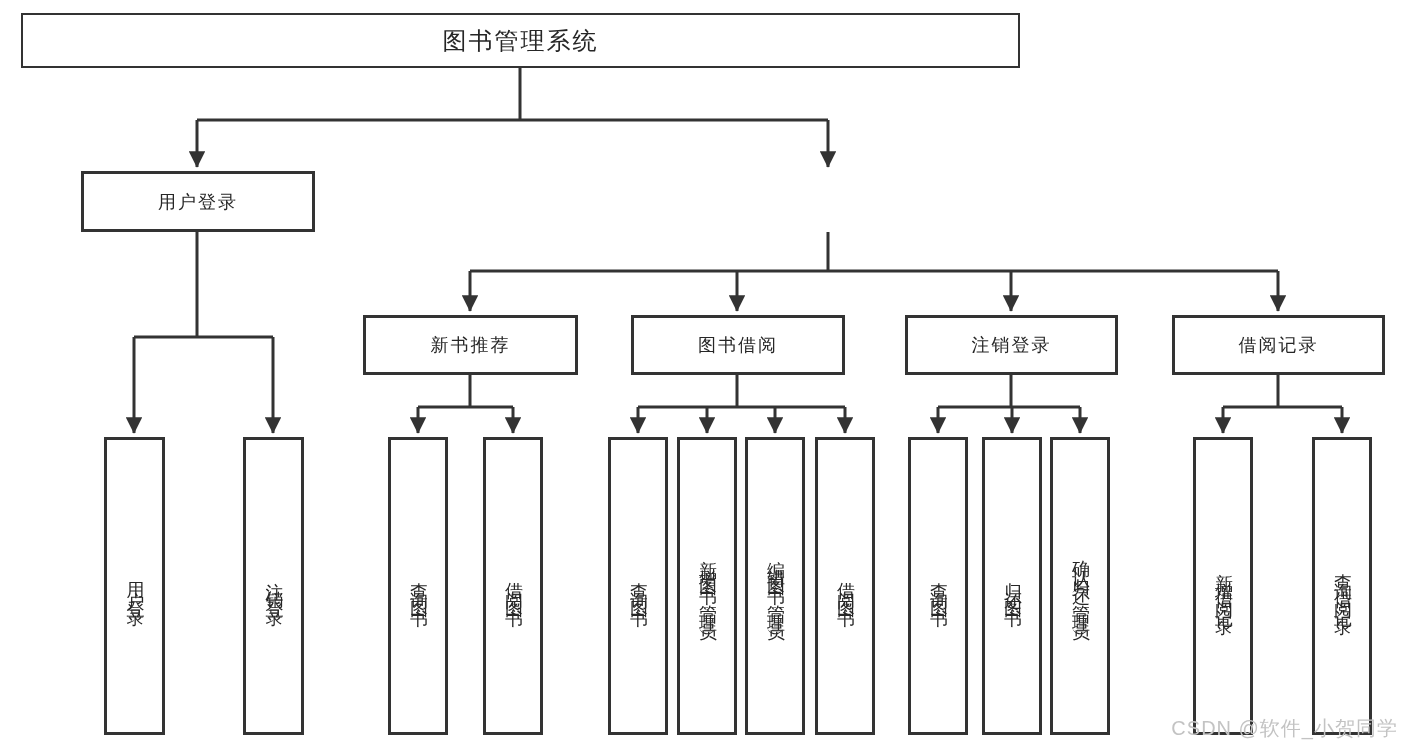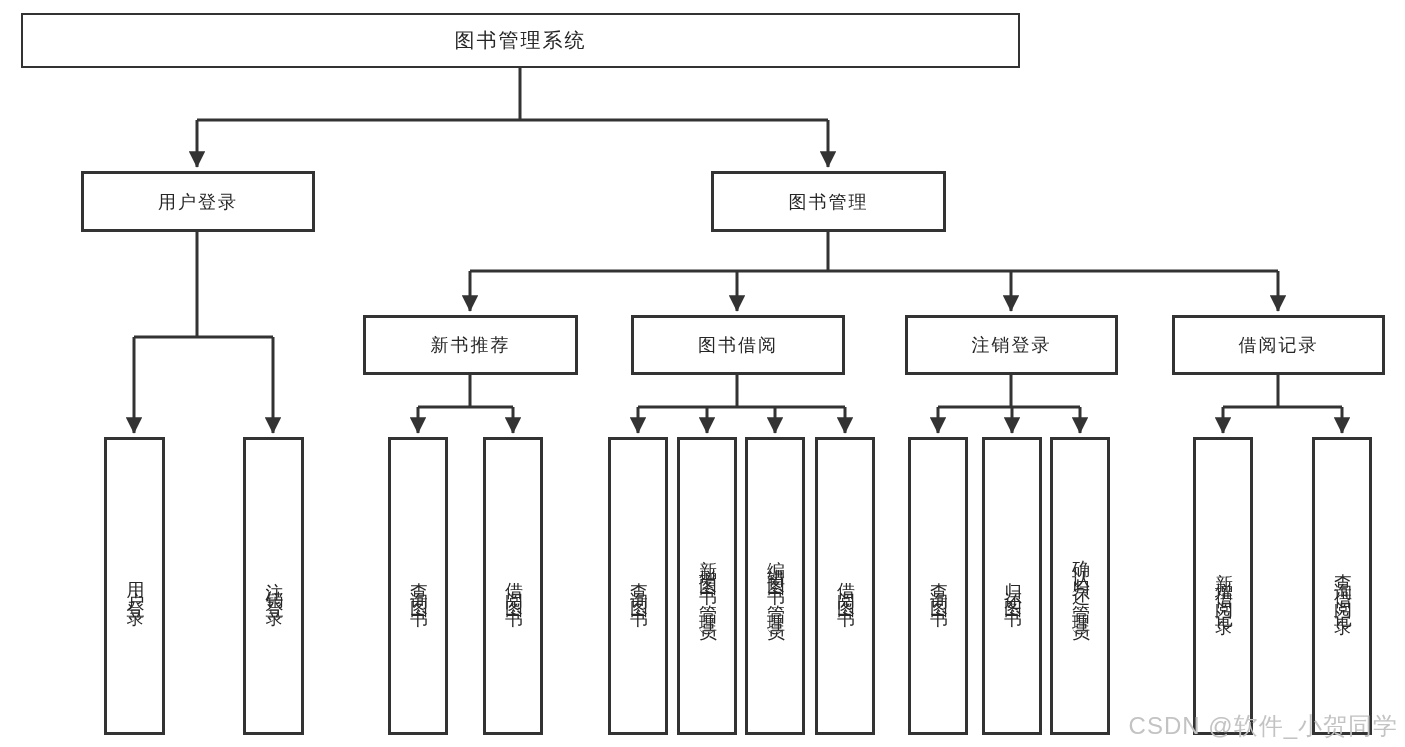--- a/index.html
+++ b/index.html
@@ -22,35 +22,35 @@
     border: 3px solid #333333;
     background: #ffffff;
     color: #262626;
     display: flex;
     align-items: center;
     justify-content: center;
     font-size: 18px;
     letter-spacing: 2px;
     z-index: 2;
   }
-  .node.root { border-width: 2px; font-size: 20px; }
+  .node.root { border-width: 2px; font-size: 24px; }
 
   .vnode span {
     writing-mode: vertical-rl;
     text-orientation: mixed;
     letter-spacing: 9px;
     line-height: 1.1;
     white-space: nowrap;
   }
 
   .watermark {
     position: absolute;
     right: 7px;
     bottom: 5px;
-    font-size: 24px;
+    font-size: 20px;
     color: #c3c3c3;
     letter-spacing: 1px;
     z-index: 5;
     white-space: nowrap;
   }
 </style>
 </head>
 <body>
 
 <div class="canvas">
@@ -92,21 +92,20 @@
     <line class="wire" x1="1080" y1="407" x2="1080" y2="433" marker-end="url(#arrow)"></line>
 
     <path class="wire" d="M1278 375 L1278 407 M1223 407 L1342 407"></path>
     <line class="wire" x1="1223" y1="407" x2="1223" y2="433" marker-end="url(#arrow)"></line>
     <line class="wire" x1="1342" y1="407" x2="1342" y2="433" marker-end="url(#arrow)"></line>
   </svg>
 
   <div class="node root" style="left:21px; top:13px; width:999px; height:55px;">图书管理系统</div>
 
   <div class="node" style="left:81px; top:171px; width:234px; height:61px;">用户登录</div>
-  <div class="node" style="left:711px; top:171px; width:235px; height:61px;">图书管理</div>
 
   <div class="node" style="left:363px; top:315px; width:215px; height:60px;">新书推荐</div>
   <div class="node" style="left:631px; top:315px; width:214px; height:60px;">图书借阅</div>
   <div class="node" style="left:905px; top:315px; width:213px; height:60px;">注销登录</div>
   <div class="node" style="left:1172px; top:315px; width:213px; height:60px;">借阅记录</div>
 
   <div class="node vnode" style="left:104px; top:437px; width:61px; height:298px;">
     <span>用户登录</span>
   </div>
   <div class="node vnode" style="left:243px; top:437px; width:61px; height:298px;">

